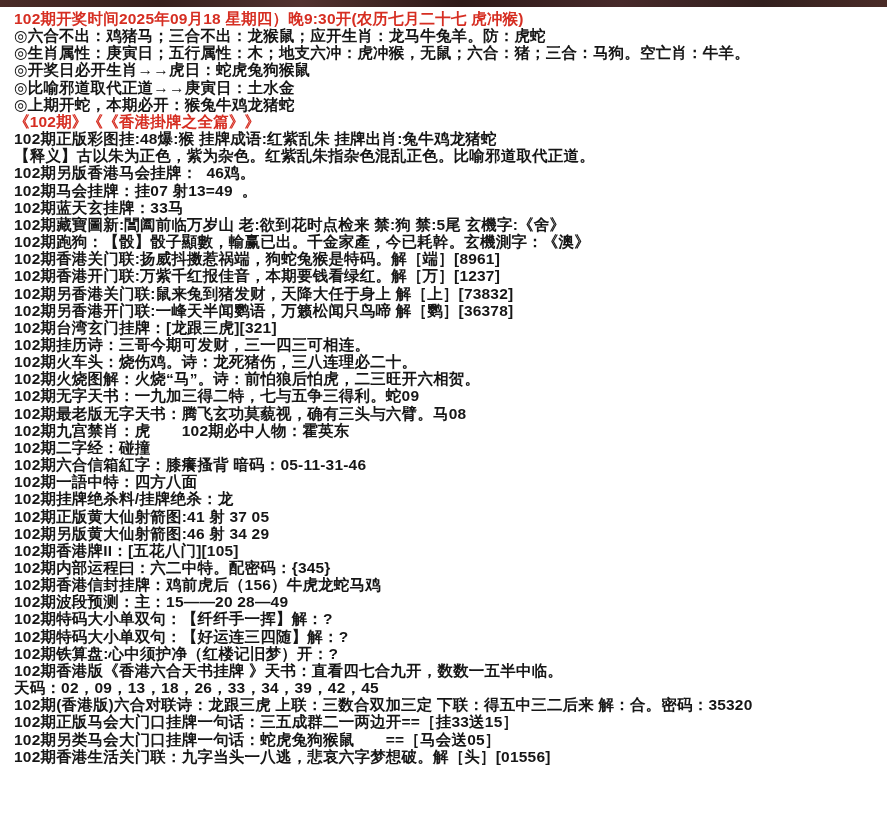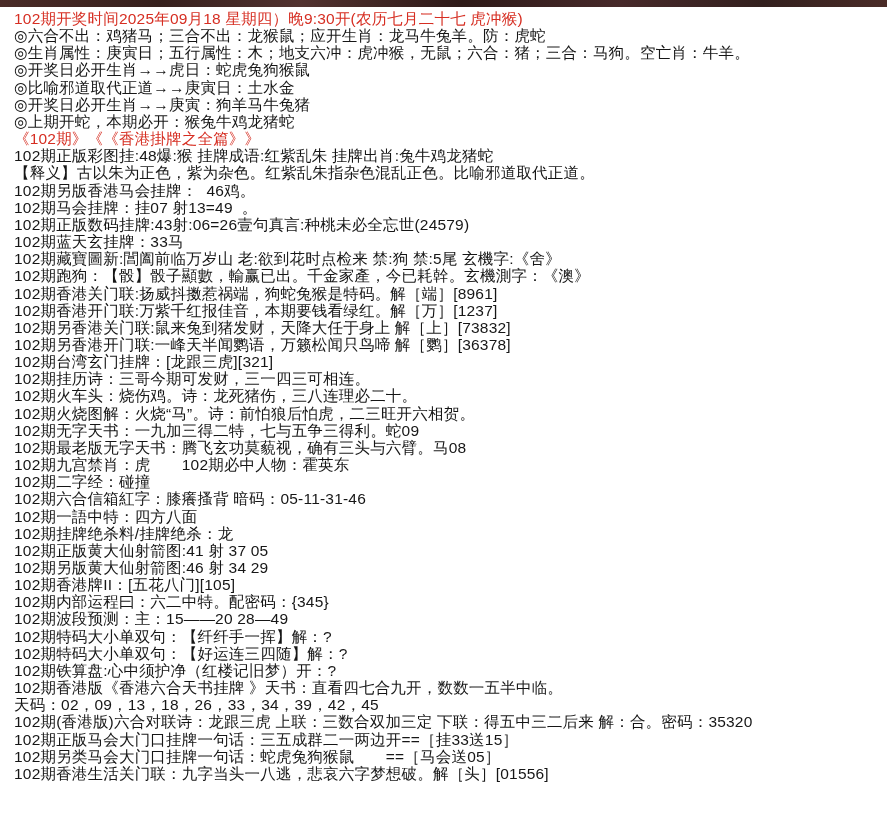--- a/index.html
+++ b/index.html
@@ -12,46 +12,44 @@
   .top-band{
     width:887px;height:7px;
     background:linear-gradient(90deg,#4a2b27 0%,#36201d 18%,#523230 34%,#2e1a18 52%,#47292a 70%,#33201e 86%,#4a2b27 100%);
   }
   .lines{
     padding:3px 4px 0 14px;
   }
   .line{
     font-size:15.5px;
     line-height:17.15px;
-    font-weight:400;
+    font-weight:700;
     color:#161616;
     white-space:pre-wrap;
     letter-spacing:0.2px;
   }
   .line.red{color:#d62e22;}
 </style>
 </head>
 <body>
 
 <div>
   <div class="top-band"></div>
   <div class="lines" id="lines">
       <div class="line red">102期开奖时间2025年09月18 星期四）晚9:30开(农历七月二十七 虎冲猴)</div>
       <div class="line">◎六合不出：鸡猪马；三合不出：龙猴鼠；应开生肖：龙马牛兔羊。防：虎蛇</div>
       <div class="line">◎生肖属性：庚寅日；五行属性：木；地支六冲：虎冲猴，无鼠；六合：猪；三合：马狗。空亡肖：牛羊。</div>
       <div class="line">◎开奖日必开生肖→→虎日：蛇虎兔狗猴鼠</div>
       <div class="line">◎比喻邪道取代正道→→庚寅日：土水金</div>
-      <div class="line">◎开奖日必开生肖→→庚寅：狗羊马牛兔猪</div>
       <div class="line">◎上期开蛇，本期必开：猴兔牛鸡龙猪蛇</div>
       <div class="line red">《102期》《《香港掛牌之全篇》》</div>
       <div class="line">102期正版彩图挂:48爆:猴 挂牌成语:红紫乱朱 挂牌出肖:兔牛鸡龙猪蛇</div>
       <div class="line">【释义】古以朱为正色，紫为杂色。红紫乱朱指杂色混乱正色。比喻邪道取代正道。</div>
       <div class="line">102期另版香港马会挂牌：  46鸡。</div>
       <div class="line">102期马会挂牌：挂07 射13=49  。</div>
-      <div class="line">102期正版数码挂牌:43射:06=26壹句真言:种桃未必全忘世(24579)</div>
       <div class="line">102期蓝天玄挂牌：33马</div>
       <div class="line">102期藏寶圖新:閶阖前临万岁山 老:欲到花时点检来 禁:狗 禁:5尾 玄機字:《舍》</div>
       <div class="line">102期跑狗：【骰】骰子顯數，輸赢已出。千金家產，今已耗幹。玄機測字：《澳》</div>
       <div class="line">102期香港关门联:扬威抖擞惹祸端，狗蛇兔猴是特码。解［端］[8961]</div>
       <div class="line">102期香港开门联:万紫千红报佳音，本期要钱看绿红。解［万］[1237]</div>
       <div class="line">102期另香港关门联:鼠来兔到猪发财，天降大任于身上 解［上］[73832]</div>
       <div class="line">102期另香港开门联:一峰天半闻鹦语，万籁松闻只鸟啼 解［鹦］[36378]</div>
       <div class="line">102期台湾玄门挂牌：[龙跟三虎][321]</div>
       <div class="line">102期挂历诗：三哥今期可发财，三一四三可相连。</div>
       <div class="line">102期火车头：烧伤鸡。诗：龙死猪伤，三八连理必二十。</div>
@@ -60,20 +58,21 @@
       <div class="line">102期最老版无字天书：腾飞玄功莫藐视，确有三头与六臂。马08</div>
       <div class="line">102期九宫禁肖：虎　　102期必中人物：霍英东</div>
       <div class="line">102期二字经：碰撞</div>
       <div class="line">102期六合信箱紅字：膝癢搔背 暗码：05-11-31-46</div>
       <div class="line">102期一語中特：四方八面</div>
       <div class="line">102期挂牌绝杀料/挂牌绝杀：龙</div>
       <div class="line">102期正版黄大仙射箭图:41 射 37 05</div>
       <div class="line">102期另版黄大仙射箭图:46 射 34 29</div>
       <div class="line">102期香港牌II：[五花八门][105]</div>
       <div class="line">102期内部运程曰：六二中特。配密码：{345}</div>
+      <div class="line">102期香港信封挂牌：鸡前虎后（156）牛虎龙蛇马鸡</div>
       <div class="line">102期波段预测：主：15——20 28—49</div>
       <div class="line">102期特码大小单双句：【纤纤手一挥】解：?</div>
       <div class="line">102期特码大小单双句：【好运连三四随】解：?</div>
       <div class="line">102期铁算盘:心中须护净（红楼记旧梦）开：?</div>
       <div class="line">102期香港版《香港六合天书挂牌 》天书：直看四七合九开，数数一五半中临。</div>
       <div class="line">天码：02，09，13，18，26，33，34，39，42，45</div>
       <div class="line">102期(香港版)六合对联诗：龙跟三虎 上联：三数合双加三定 下联：得五中三二后来 解：合。密码：35320</div>
       <div class="line">102期正版马会大门口挂牌一句话：三五成群二一两边开==［挂33送15］</div>
       <div class="line">102期另类马会大门口挂牌一句话：蛇虎兔狗猴鼠　　==［马会送05］</div>
       <div class="line">102期香港生活关门联：九字当头一八逃，悲哀六字梦想破。解［头］[01556]</div>

